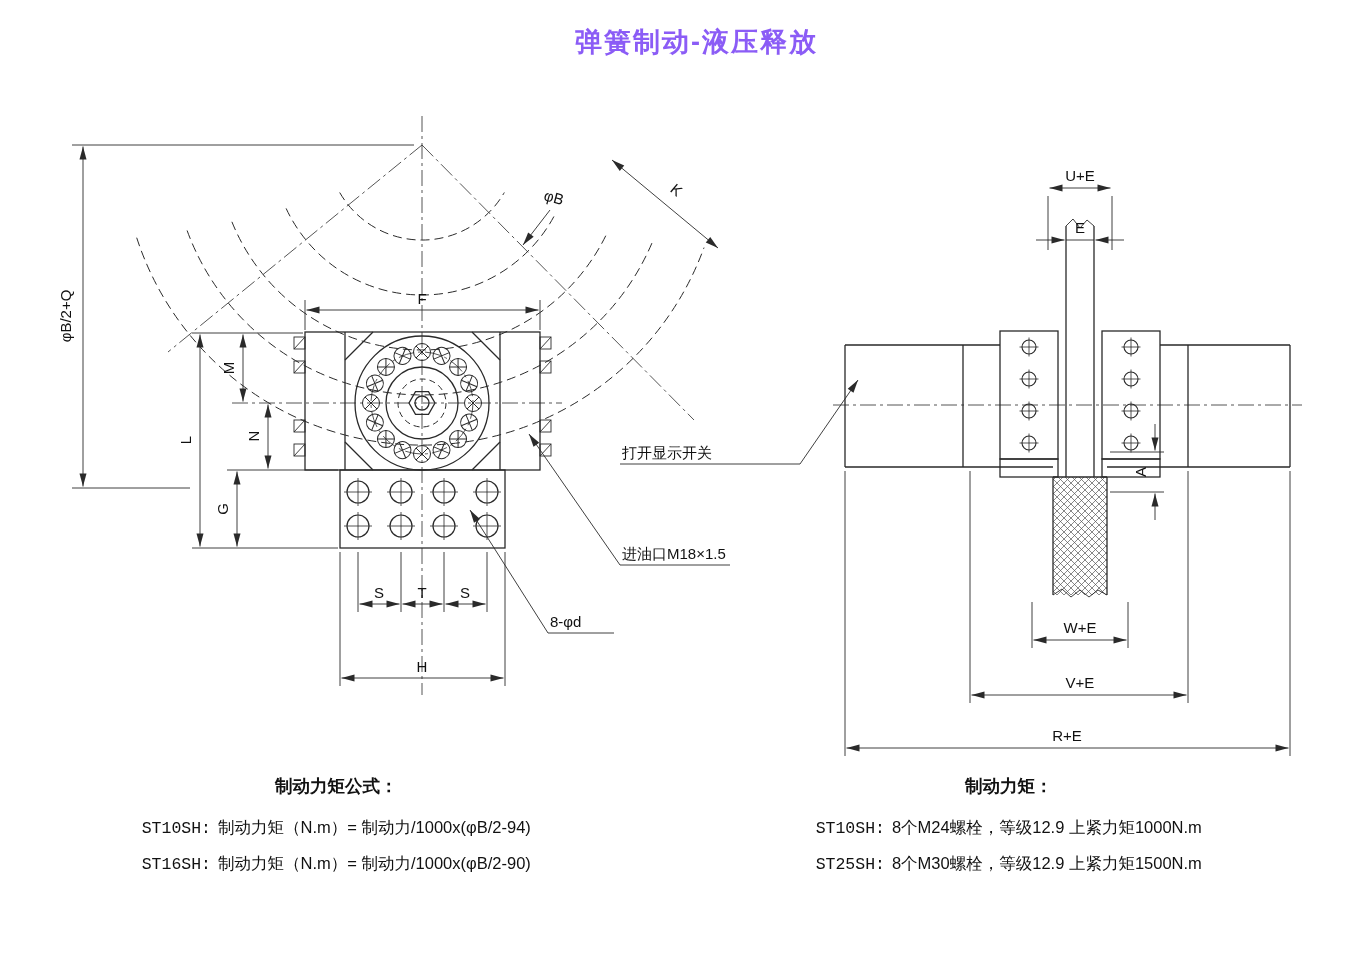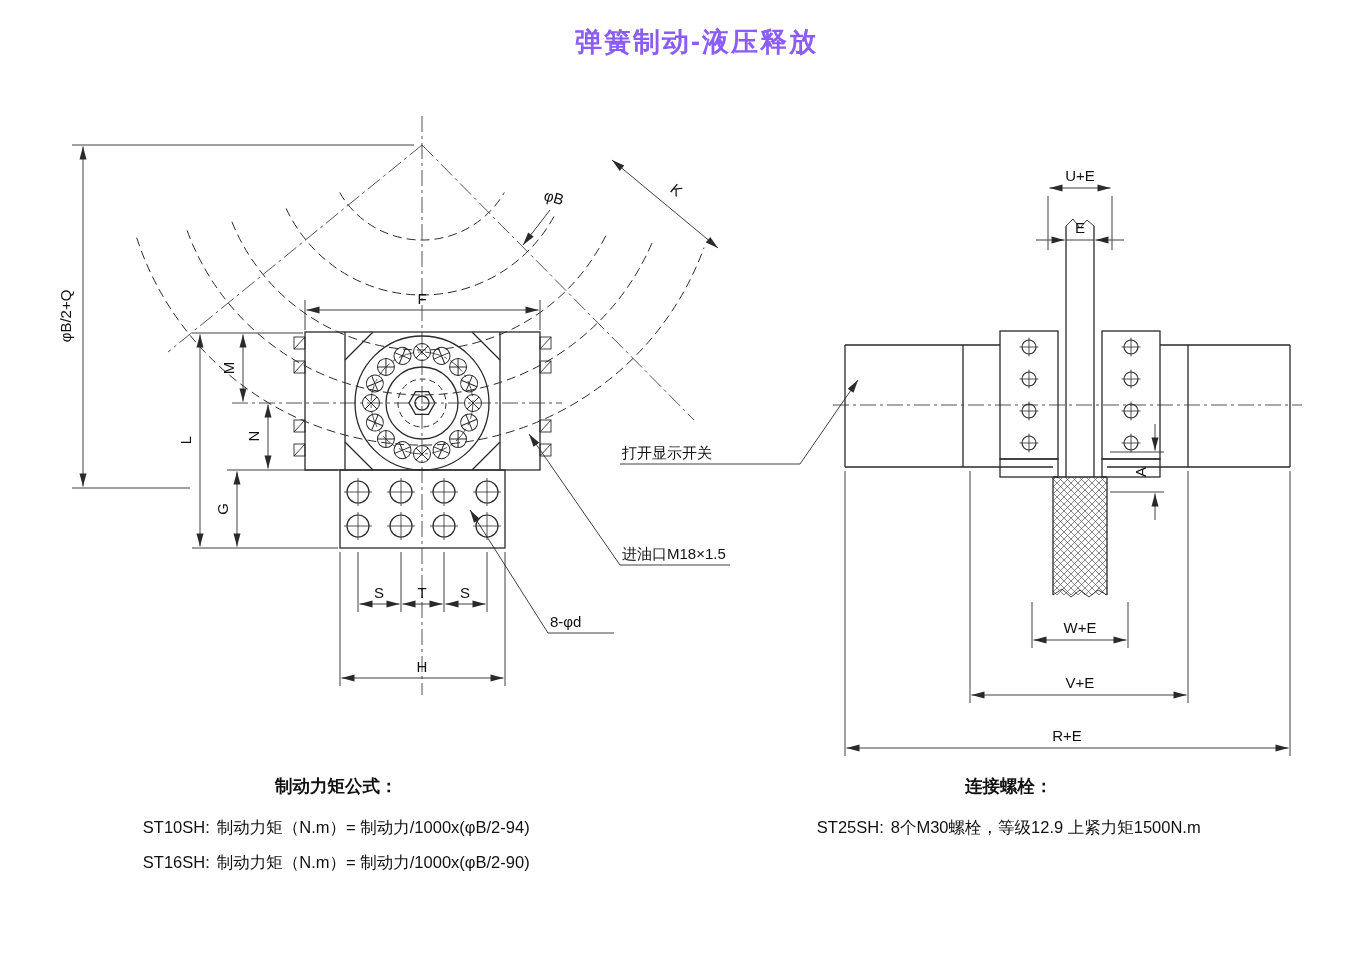--- a/index.html
+++ b/index.html
@@ -20,21 +20,21 @@
   .hole path{stroke:#2a2a2a;stroke-width:0.8;fill:none;}
   .holeS circle{stroke:#2a2a2a;stroke-width:1.1;fill:none;}
   .holeS path{stroke:#2a2a2a;stroke-width:0.8;fill:none;}
   .dlab{font:15px "Liberation Sans",sans-serif;fill:#111;}
   .clab{font:15px "Liberation Sans",sans-serif;fill:#111;}
   
   .notes{position:absolute;top:774px;left:0;width:100%;display:flex;}
   .notes .col{flex:1;text-align:center;}
   .notes h2{font-size:17.5px;font-weight:bold;margin:0 0 12px 0;}
   .notes .row{font-size:16.5px;line-height:35px;white-space:nowrap;}
-  .notes .model{margin-right:7px;}
+  .notes .model{margin-right:7px;font-family:Liberation Mono, monospace;}
 </style>
 </head>
 <body>
 
 <div class="page">
 
   <h1 class="title">弹簧制动-液压释放</h1>
 
   <svg width="1345" height="980" viewBox="0 0 1345 980">
     <defs>
@@ -353,18 +353,19 @@
     </g>
   </svg>
 
   <div class="notes">
     <div class="col">
       <h2>制动力矩公式：</h2>
       <div class="row"><span class="model">ST10SH:</span><span>制动力矩（N.m）= 制动力/1000x(φB/2-94)</span></div>
       <div class="row"><span class="model">ST16SH:</span><span>制动力矩（N.m）= 制动力/1000x(φB/2-90)</span></div>
     </div>
     <div class="col">
-      <h2>连接螺栓：</h2>
+      <h2>制动力矩：</h2>
+      <div class="row"><span class="model">ST10SH:</span><span>8个M24螺栓，等级12.9 上紧力矩1000N.m</span></div>
       <div class="row"><span class="model">ST25SH:</span><span>8个M30螺栓，等级12.9 上紧力矩1500N.m</span></div>
     </div>
   </div>
 
 </div>
 
 </body></html>

